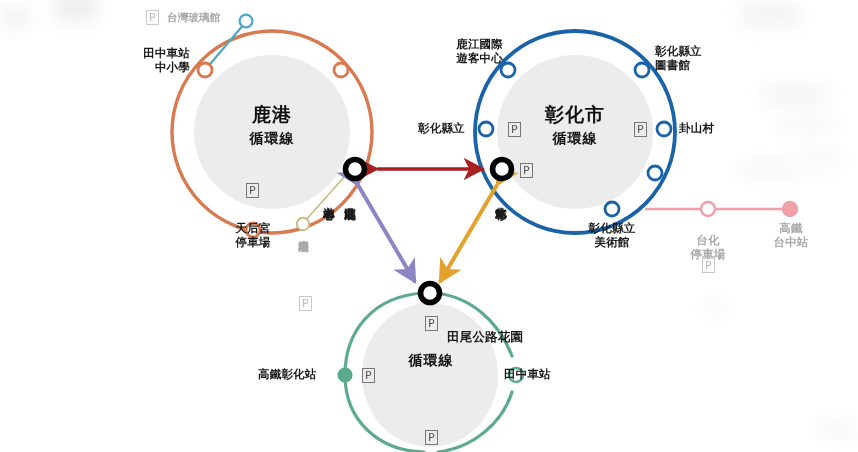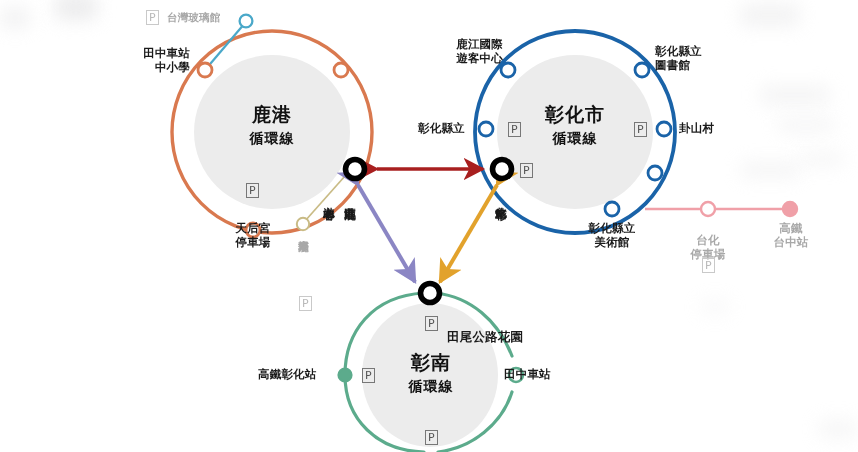--- a/index.html
+++ b/index.html
@@ -228,21 +228,20 @@
   <div class="pmark" style="left: 520px; top: 163px; border: 1px solid rgb(119, 119, 119); padding: 0px 2px; line-height: 13px; height: 13px; display: inline-block; font-size: 11px;">P</div>
 
   <div class="lbl sz12" style="left:447px;top:286px;margin-top:44px;">田尾公路花園</div>
 
   <div class="pmark" style="left: 425px; top: 316px; border: 1px solid rgb(119, 119, 119); padding: 0px 2px; line-height: 13px; height: 13px; display: inline-block; font-size: 11px;">P</div>
 
   <div class="lbl sz11" style="left:258px;top:368px;">高鐵彰化站</div>
   <div class="pmark" style="left: 362px; top: 368px; border: 1px solid rgb(119, 119, 119); padding: 0px 2px; line-height: 13px; height: 13px; display: inline-block; font-size: 11px;">P</div>
 
   <div class="loop-title" style="left:383px;top:350px;width:96px;">
-    <span class="t1">彰南</span>
     <span class="t2">循環線</span>
   </div>
 
   <div class="lbl sz11" style="left:504px;top:368px;">田中車站</div>
 
   <div class="pmark" style="left: 425px; top: 430px; border: 1px solid rgb(119, 119, 119); padding: 0px 2px; line-height: 13px; height: 13px; display: inline-block; font-size: 11px;">P</div>
 
 </div>
 
 </body></html>

